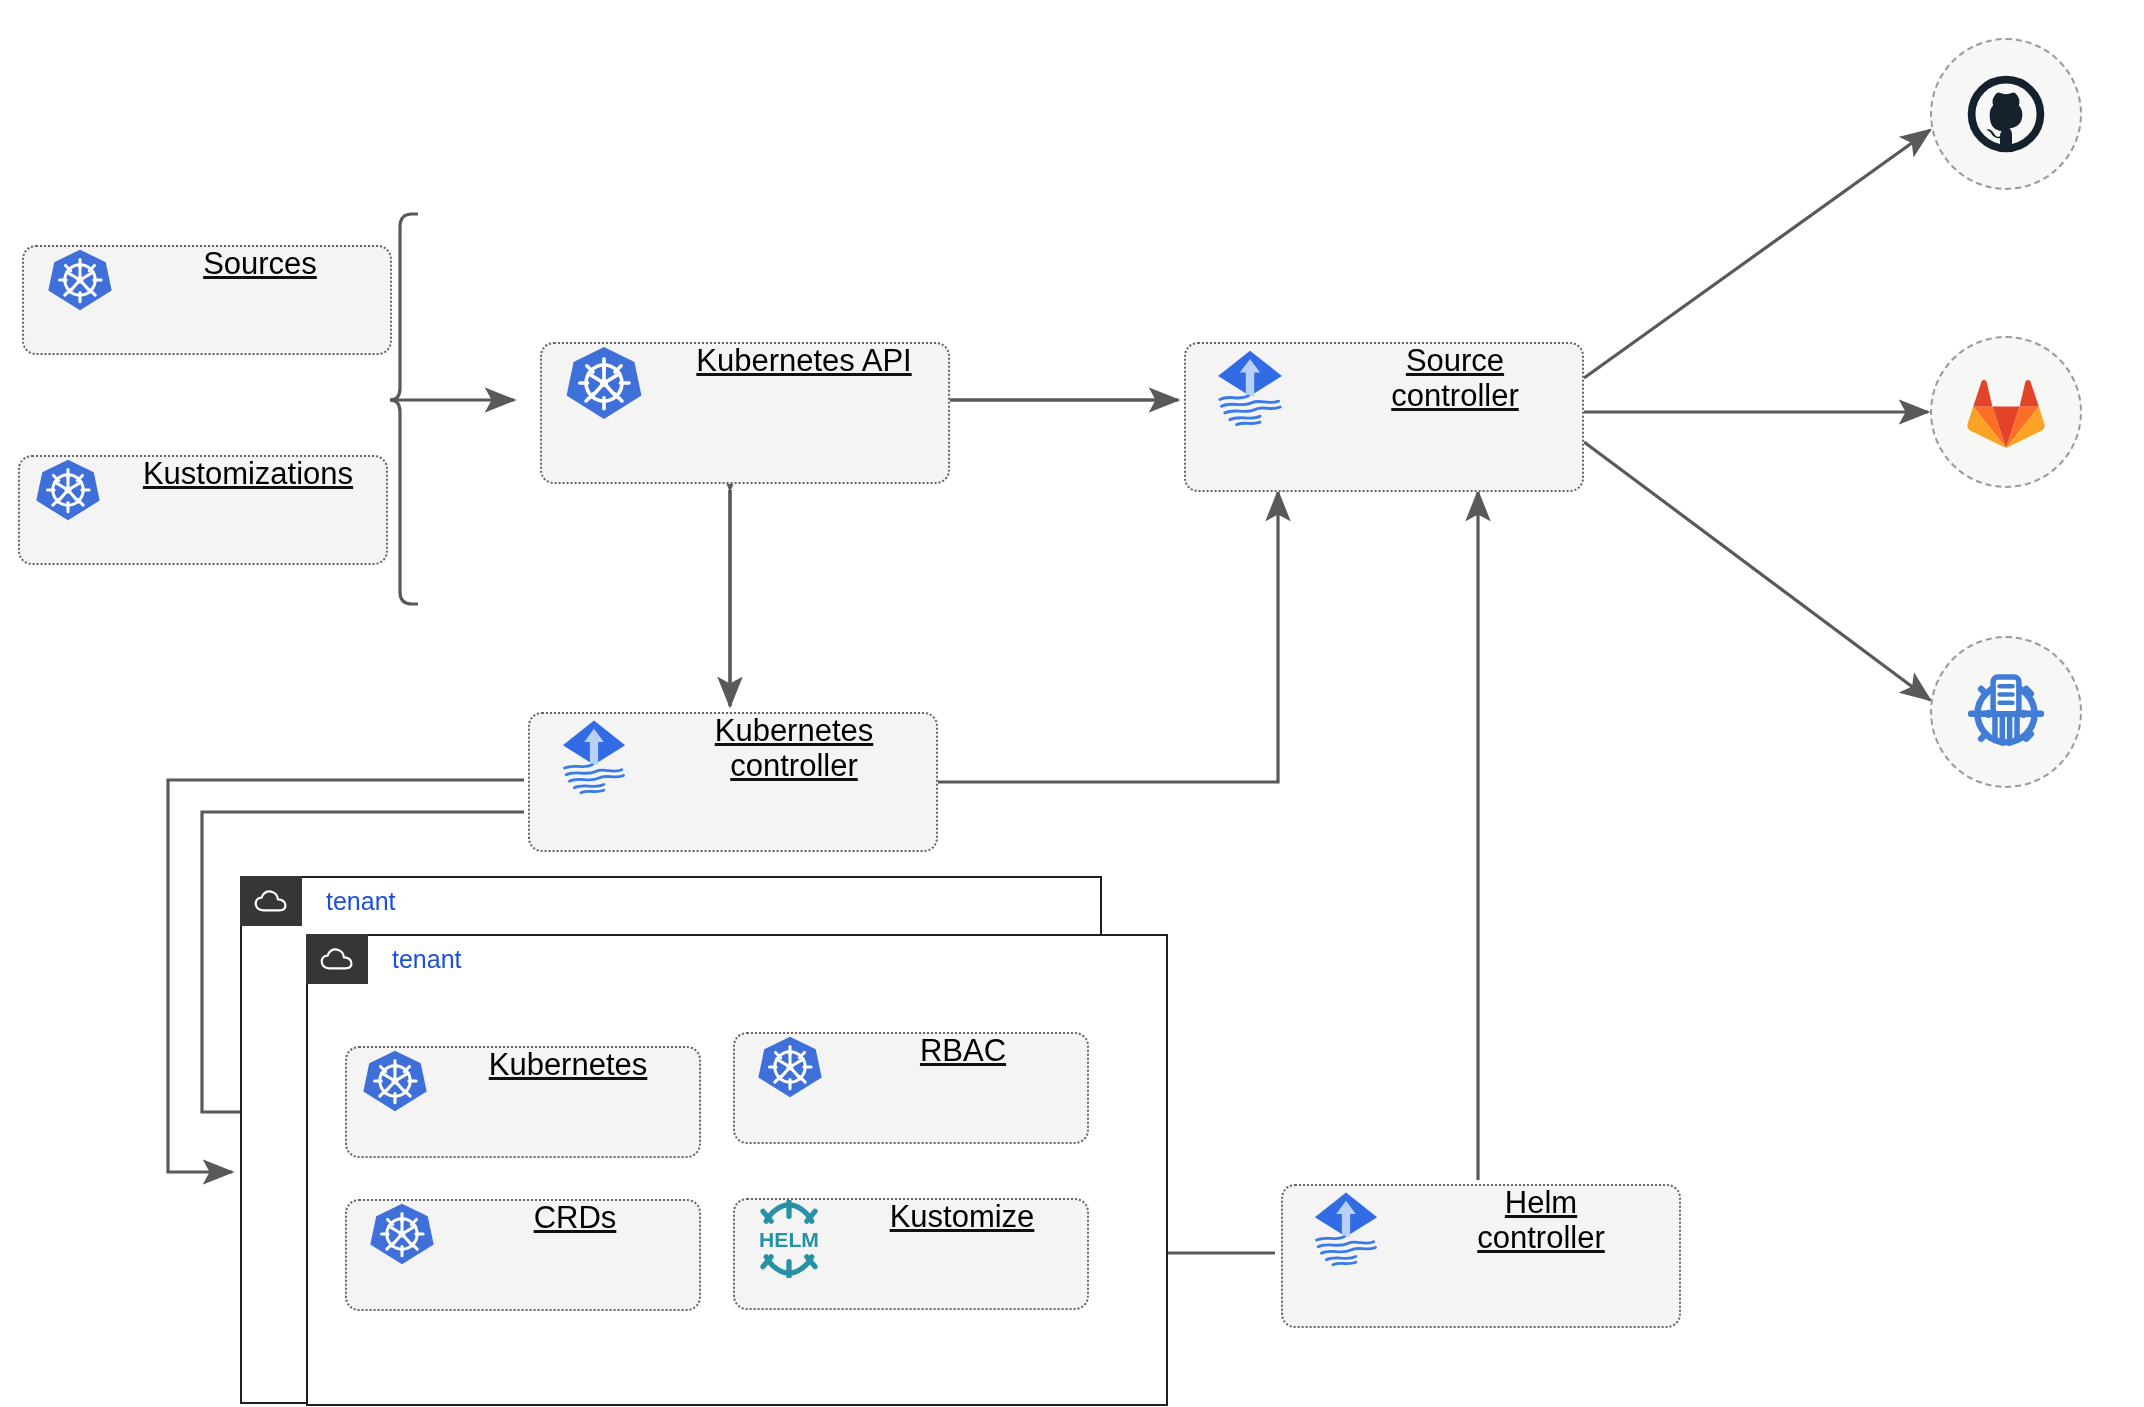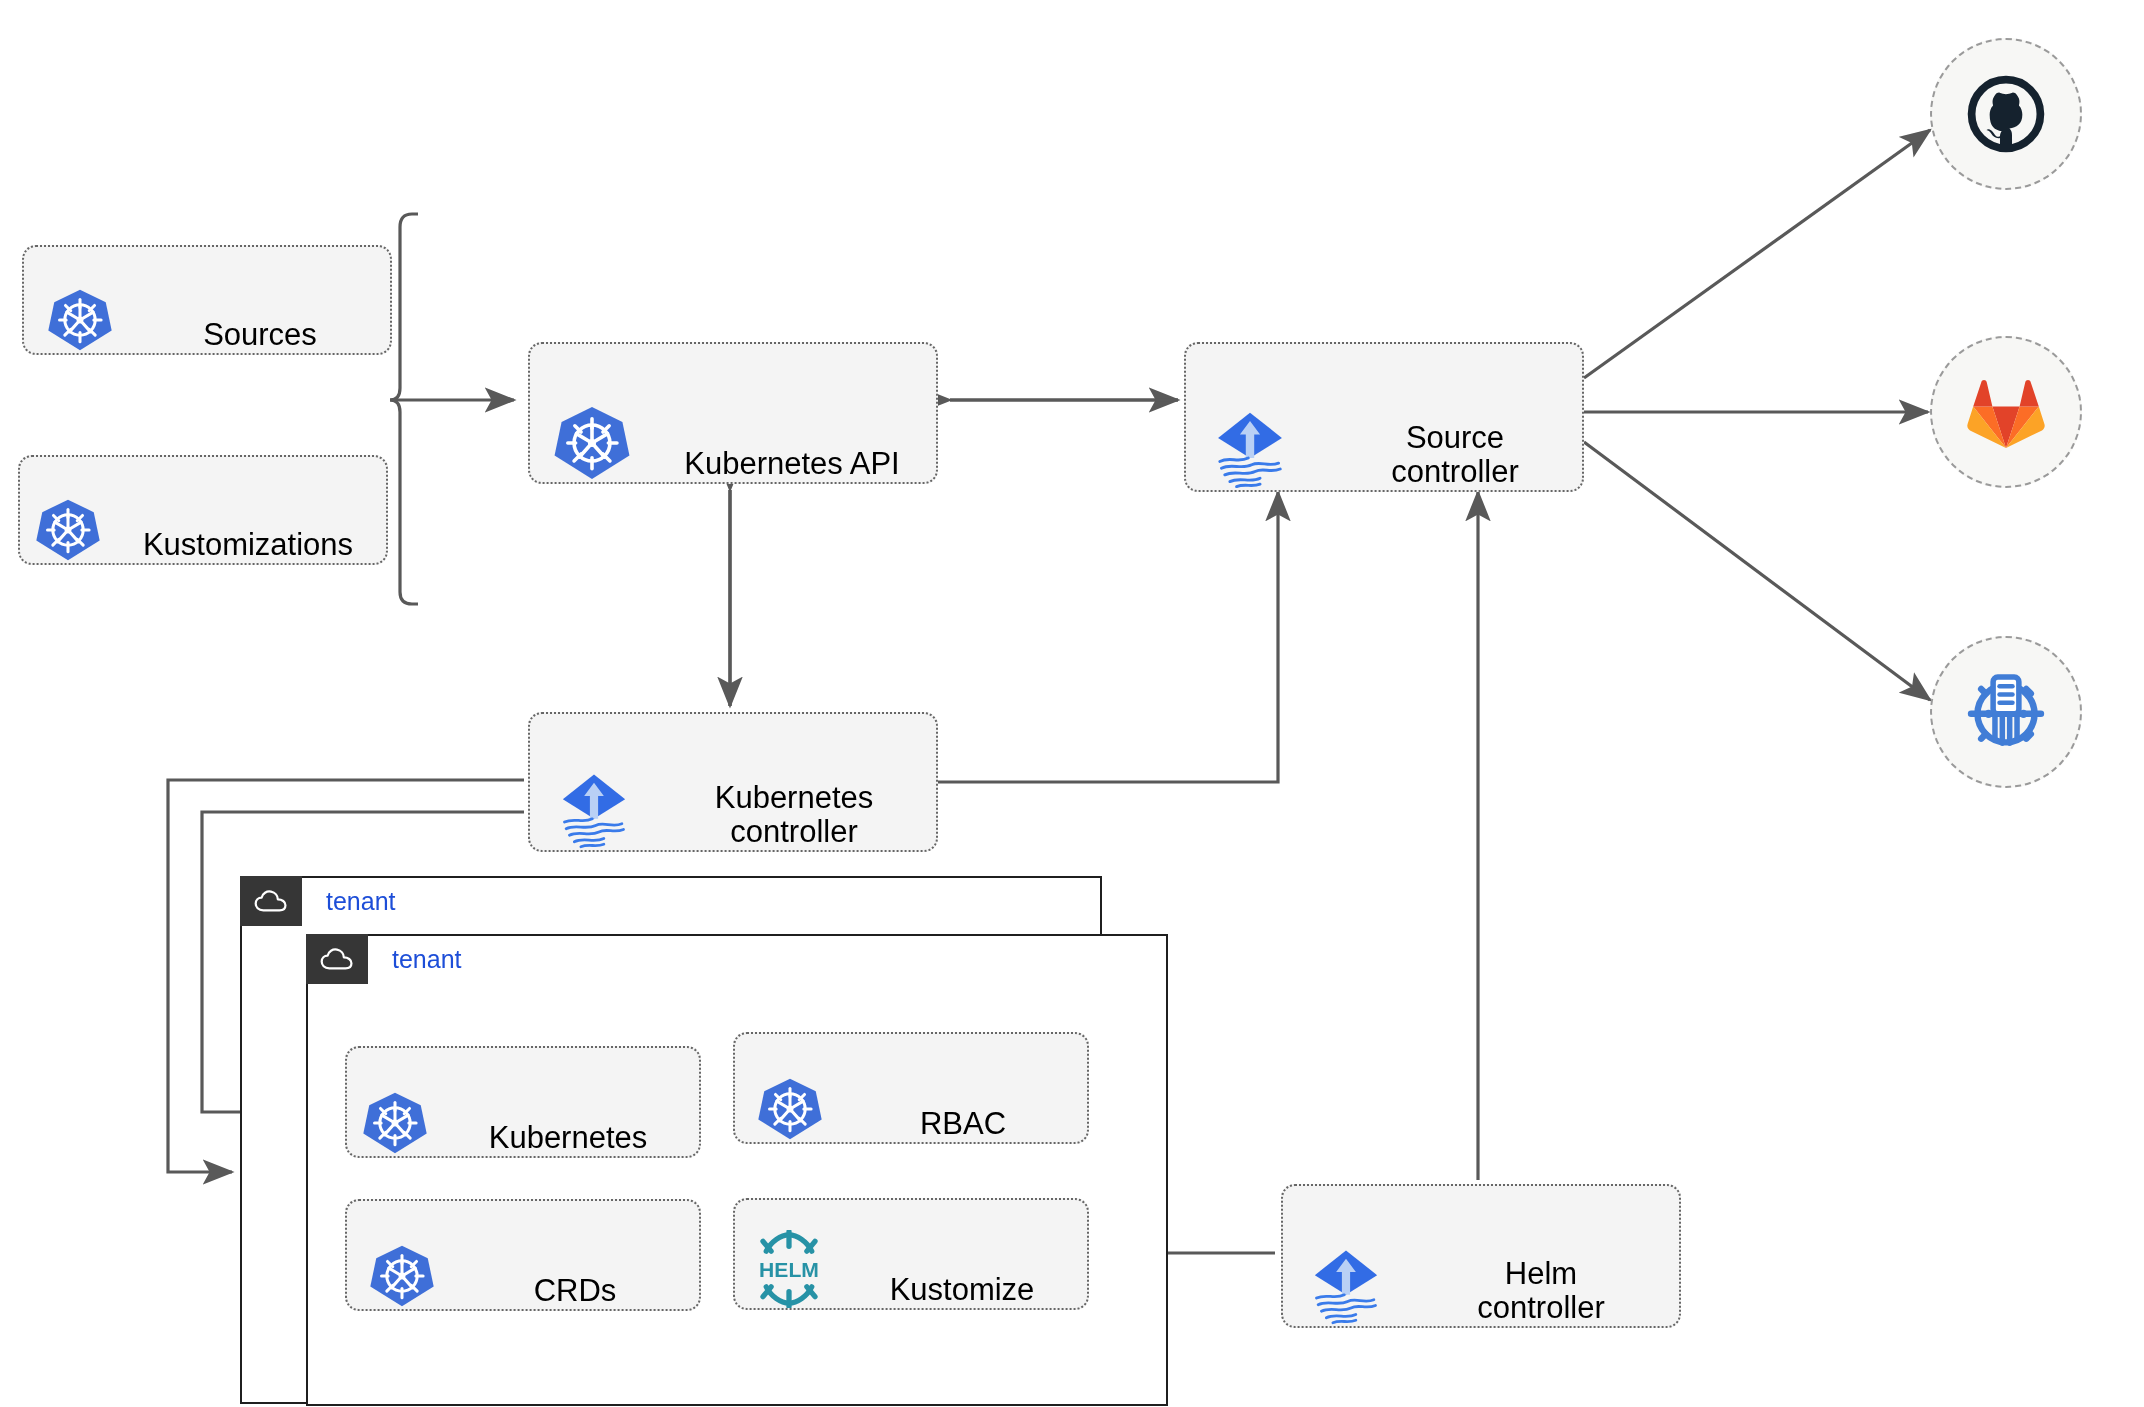--- a/index.html
+++ b/index.html
@@ -8,21 +8,21 @@
   #canvas{position:absolute;left:0;top:0;width:2144px;height:1407px;}
   svg.edges{position:absolute;left:0;top:0;width:2144px;height:1407px;pointer-events:none;}
 
   
   .node{
     position:absolute;
     background:#f4f4f4;
     border:2px dotted #666666;
     border-radius:14px;
     box-sizing:border-box;
-    display:flex;align-items:flex-end;
+    display:flex;align-items:flex-start;text-decoration:underline;
   }
   .node .label{
     font-size:31px;line-height:1.12;color:#000;
     text-align:center;white-space:pre-line;
     flex:1 1 auto;padding-right:6px;
   }
   .node .ico{flex:0 0 auto;display:flex;align-items:center;justify-content:center;}
 
   
   .circ{
@@ -137,21 +137,21 @@
             <line x1="50" y1="50" x2="70" y2="38"></line>
           <line x1="50" y1="50" x2="66" y2="68"></line>
             <line x1="50" y1="50" x2="34" y2="68"></line>
           <line x1="50" y1="50" x2="30" y2="38"></line>
         </g>
       </svg>
     </div>
     <div class="label">Kustomizations</div>
   </div>
 
-  <div class="node" style="left:528px;top:342px;width:410px;height:142px;">
+  <div class="node" style="left:540px;top:342px;width:410px;height:142px;">
     <div class="ico" style="width:124px;">
       <svg width="78" height="78" viewBox="0 0 100 100">
         <polygon points="50,4 89,23 98,66 50,96 2,66 11,23" fill="#3f6fd8"></polygon>
         <g fill="none" stroke="#ffffff" stroke-width="4.6" stroke-linecap="round">
           <circle cx="50" cy="50" r="23"></circle>
           <circle cx="50" cy="50" r="5.2" fill="#ffffff" stroke="none"></circle>
           <line x1="50" y1="19" x2="50" y2="31"></line>
             <line x1="50" y1="69" x2="50" y2="83"></line>
           <line x1="19" y1="50" x2="29" y2="50"></line>
             <line x1="71" y1="50" x2="82" y2="50"></line>

